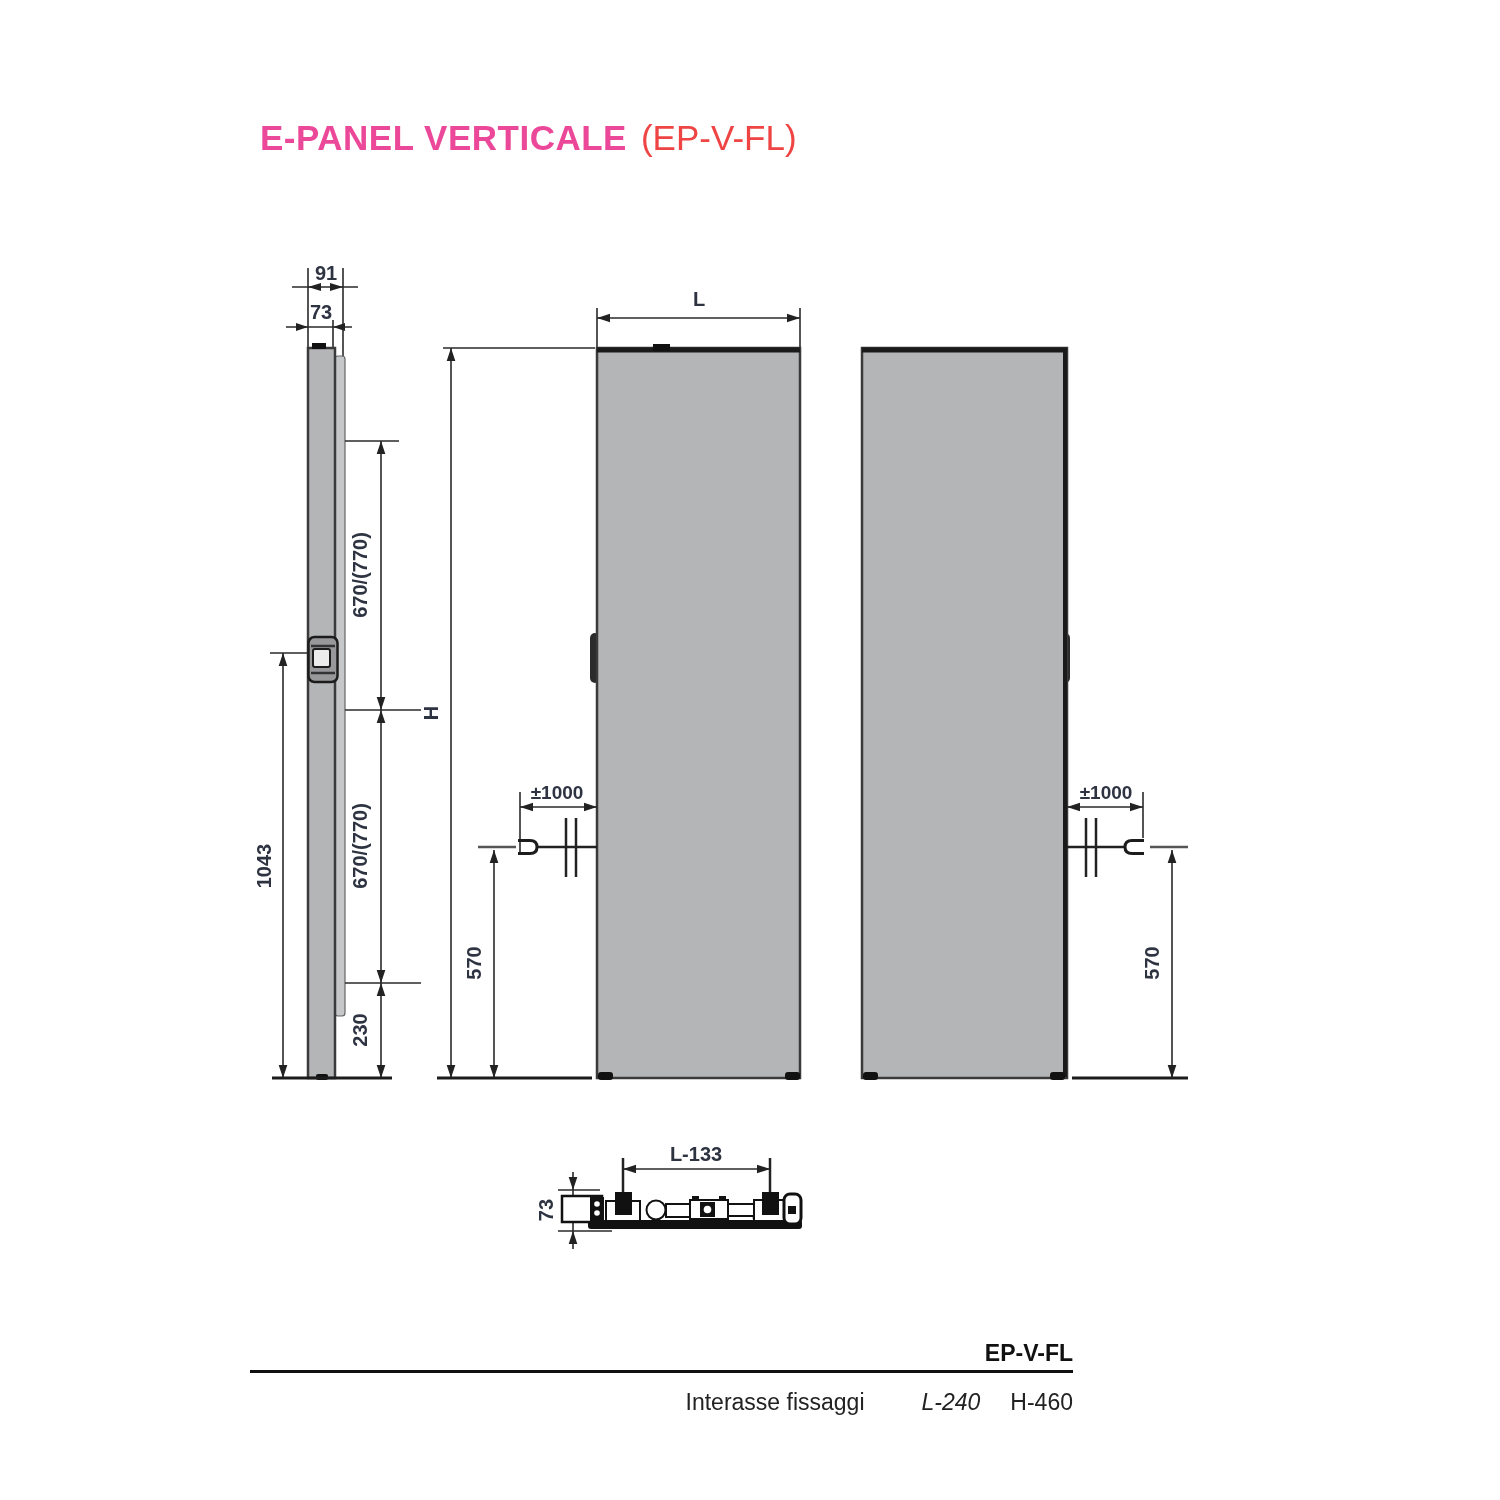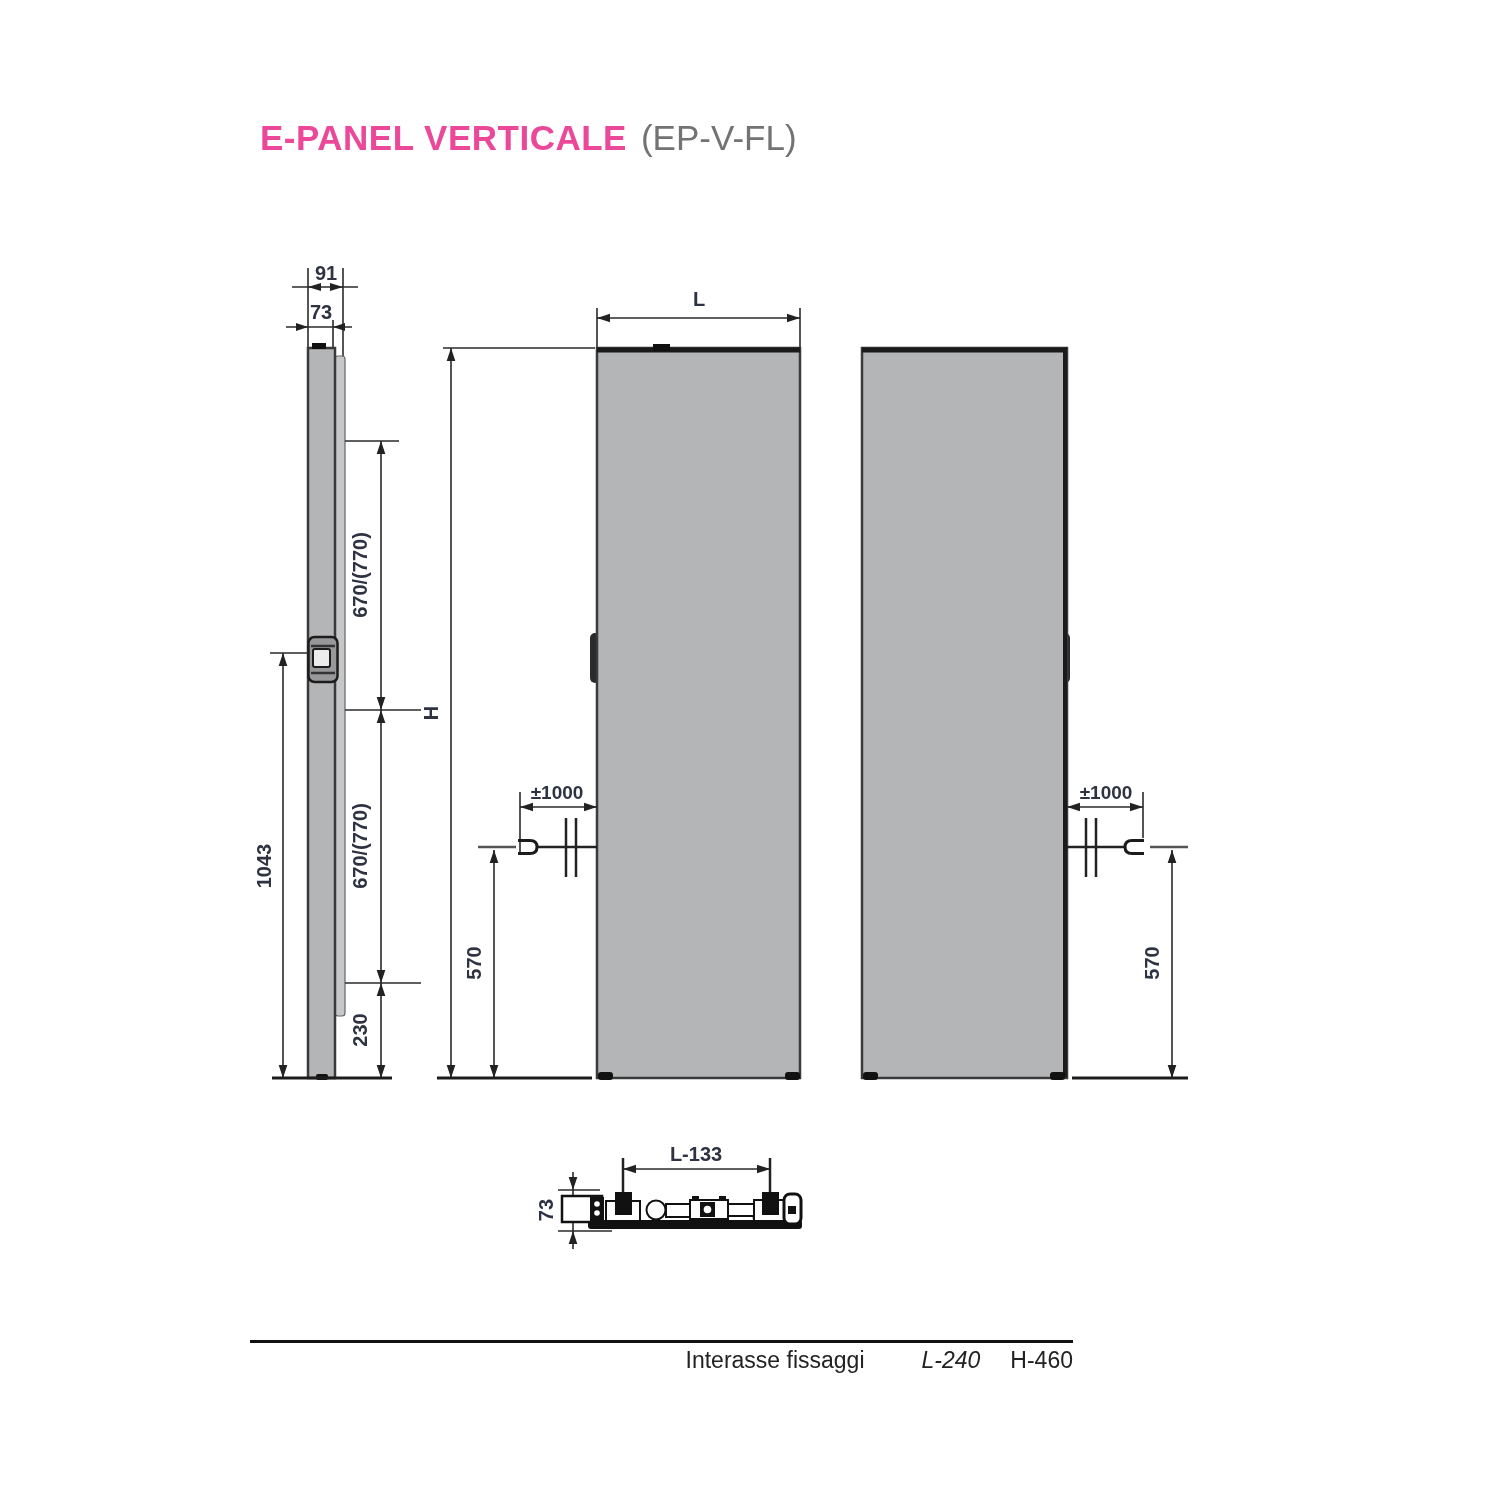--- a/index.html
+++ b/index.html
@@ -10,25 +10,25 @@
   .ln25{stroke:#222222;stroke-width:2.5;fill:none;}
   .floor{stroke:#1c1c1c;stroke-width:3;fill:none;}
   .dim{font-size:20px;font-weight:600;fill:#2e3342;text-anchor:middle;}
   .dimS{font-size:19px;font-weight:600;fill:#2e3342;text-anchor:middle;}
   .arrow{fill:#222222;stroke:none;}
   .panel{fill:#b4b5b7;stroke:#3a3a3a;stroke-width:2.5;}
   .outline{fill:#ffffff;stroke:#111111;stroke-width:2;}
   .blk{fill:#111111;stroke:none;}
   #title-block{position:absolute;left:260px;top:118px;display:flex;align-items:baseline;white-space:nowrap;}
   #title-block .t-main{font-size:35px;font-weight:700;color:#ec4899;letter-spacing:0.5px;}
-  #title-block .t-code{font-size:35px;font-weight:400;color:#737373;margin-left:14px;}
+  #title-block .t-code{font-size:35px;font-weight:400;color:#ef4444;margin-left:14px;}
   #spec-table{position:absolute;left:250px;top:1340px;width:823px;font-size:23px;color:#222222;}
   #spec-table .model-row{text-align:right;font-weight:700;color:#111111;padding-bottom:3px;}
   #spec-table .rule{border-top:3px solid #111111;}
-  #spec-table .val-row{display:flex;justify-content:flex-end;align-items:baseline;padding-top:4px;}
+  #spec-table .val-row{display:flex;justify-content:flex-end;align-items:baseline;padding-top:16px;}
   #spec-table .val-l{margin-left:57px;font-style:italic;}
   #spec-table .val-h{margin-left:30px;}
 </style>
 </head>
 <body>
 
 <div id="canvas">
 
   <svg id="drawing" width="1500" height="1500" viewBox="0 0 1500 1500" xmlns="http://www.w3.org/2000/svg">
     <defs>
@@ -212,20 +212,21 @@
       </g>
     </g>
   </svg>
 
   <div id="title-block">
     <span class="t-main">E-PANEL VERTICALE</span>
     <span class="t-code">(EP-V-FL)</span>
   </div>
 
   <div id="spec-table">
+    <div class="model-row">EP-V-FL</div>
     <div class="rule"></div>
     <div class="val-row">
       <span>Interasse fissaggi</span>
       <span class="val-l">L-240</span>
       <span class="val-h">H-460</span>
     </div>
   </div>
 
 </div>
 

